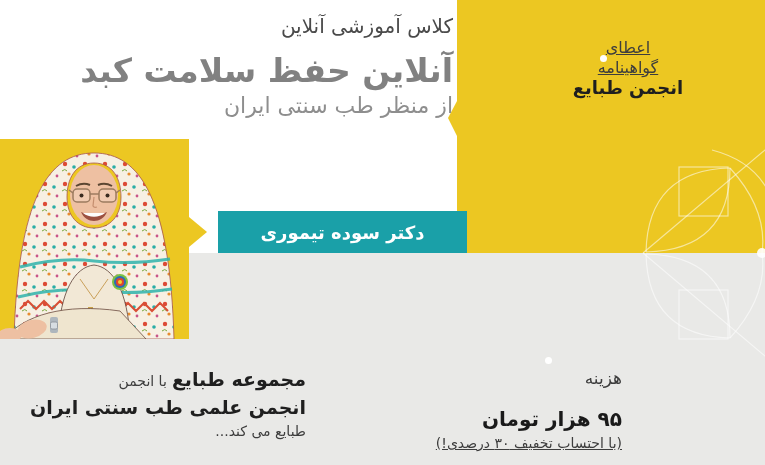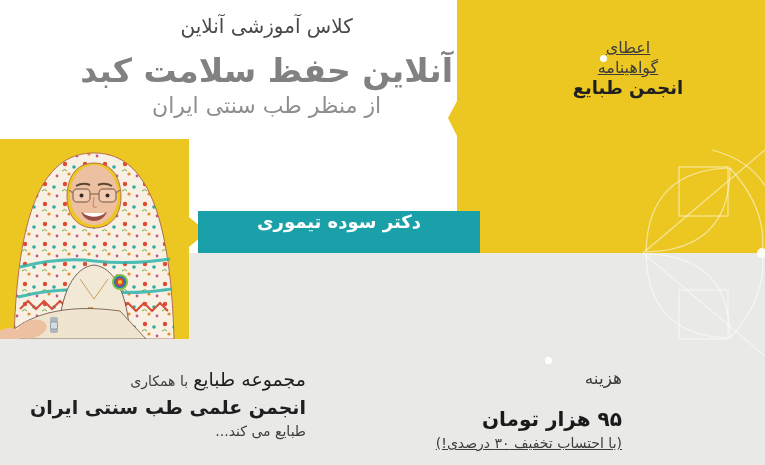--- a/index.html
+++ b/index.html
@@ -7,47 +7,47 @@
     position:relative; width:765px; height:465px; overflow:hidden;
     background:#ffffff;
     font-family:"DejaVu Sans", sans-serif;
   }
   .gray-band{position:absolute; left:0; top:253px; width:765px; height:212px; background:#e9e9e7;}
   .yellow-block{position:absolute; left:457px; top:0; width:308px; height:253px; background:#ecc722;}
   .yellow-notch{position:absolute; left:448px; top:101px; width:0; height:0;
     border-right:9px solid #ecc722; border-top:17px solid transparent; border-bottom:18px solid transparent;}
   .ornament{position:absolute; left:0; top:0; pointer-events:none;}
   
-  .header{position:absolute; top:14px; right:312px; text-align:center; direction:rtl; white-space:nowrap;}
+  .header{position:absolute; top:14px; right:312px; text-align:right; direction:rtl; white-space:nowrap;}
   .eyebrow{font-size:20px; color:#4a4a4a; margin-bottom:12px;}
   .title{font-size:33px; font-weight:bold; color:#818181; line-height:1.25;}
   .subtitle{font-size:22px; color:#8e8e8e; margin-top:2px;}
   
   .cert{position:absolute; left:560px; top:38px; width:136px; text-align:center; direction:rtl; line-height:1.22;}
   .cert-light{font-size:16px; color:#3d3d3d;text-decoration:underline;}
   .cert-bold{font-size:18px; font-weight:bold; color:#1f1f1f;}
   .dot{position:absolute; width:7px; height:7px; border-radius:50%; background:#ffffff;}
   .cert-dot{left:600px; top:55px;}
   
   .photo{position:absolute; left:0; top:139px; width:189px; height:200px; background:#ecc722;}
   
   .badge-pointer{position:absolute; left:189px; top:217px; width:0; height:0;
     border-left:18px solid #ecc722; border-top:15px solid transparent; border-bottom:15px solid transparent;}
-  .badge{position:absolute; left:198px; top:211px; width:282px; height:42px; background:#1aa0a8;
-    display:flex; justify-content:center;}
+  .badge{position:absolute; left:218px; top:211px; width:249px; height:42px; background:#1aa0a8;
+    display:flex; align-items:center; justify-content:center;}
   .badge span{color:#ffffff; font-weight:bold; font-size:18px; direction:rtl;}
   
   .price{position:absolute; right:143px; top:346px; text-align:right; direction:rtl; white-space:nowrap;}
   .price-label{font-size:17px; color:#3d3d3d;margin-top:22px;}
   .price-amount{font-size:20px; font-weight:bold; color:#1a1a1a; margin-top:19px;}
   .price-note{font-size:14px; color:#3d3d3d; margin-top:4px;text-decoration:underline;}
   .price-dot{left:545px; top:357px;}
   
   .organizer{position:absolute; right:459px; top:366px; text-align:right; direction:rtl; white-space:nowrap; line-height:1.45;}
-  .org-name{font-size:19px; font-weight:normal; color:#1f1f1f;}
+  .org-name{font-size:19px; font-weight:bold; color:#1f1f1f;}
   .org-with{font-size:14px; color:#3d3d3d;}
   .org-partner{font-size:19px; font-weight:bold; color:#1f1f1f;}
   .org-verb{font-size:14px; color:#3d3d3d;}
 </style>
 </head>
 <body>
 
 <div class="poster">
 
   <div class="gray-band"></div>
@@ -155,19 +155,19 @@
   <div class="dot price-dot"></div>
   <div class="price">
     <div class="price-label">هزینه</div>
     <div class="price-amount">۹۵ هزار تومان</div>
     <div class="price-note">(با احتساب تخفیف ۳۰ درصدی!)</div>
   </div>
 
   <div class="organizer">
     <div>
       <span class="org-name">مجموعه طبایع</span>
-      <span class="org-with">با همکاری</span>
+      <span class="org-with">با انجمن</span>
     </div>
     <div class="org-partner">انجمن علمی طب سنتی ایران</div>
     <div class="org-verb">طبایع می کند...</div>
   </div>
 
 </div>
 
 </body></html>

